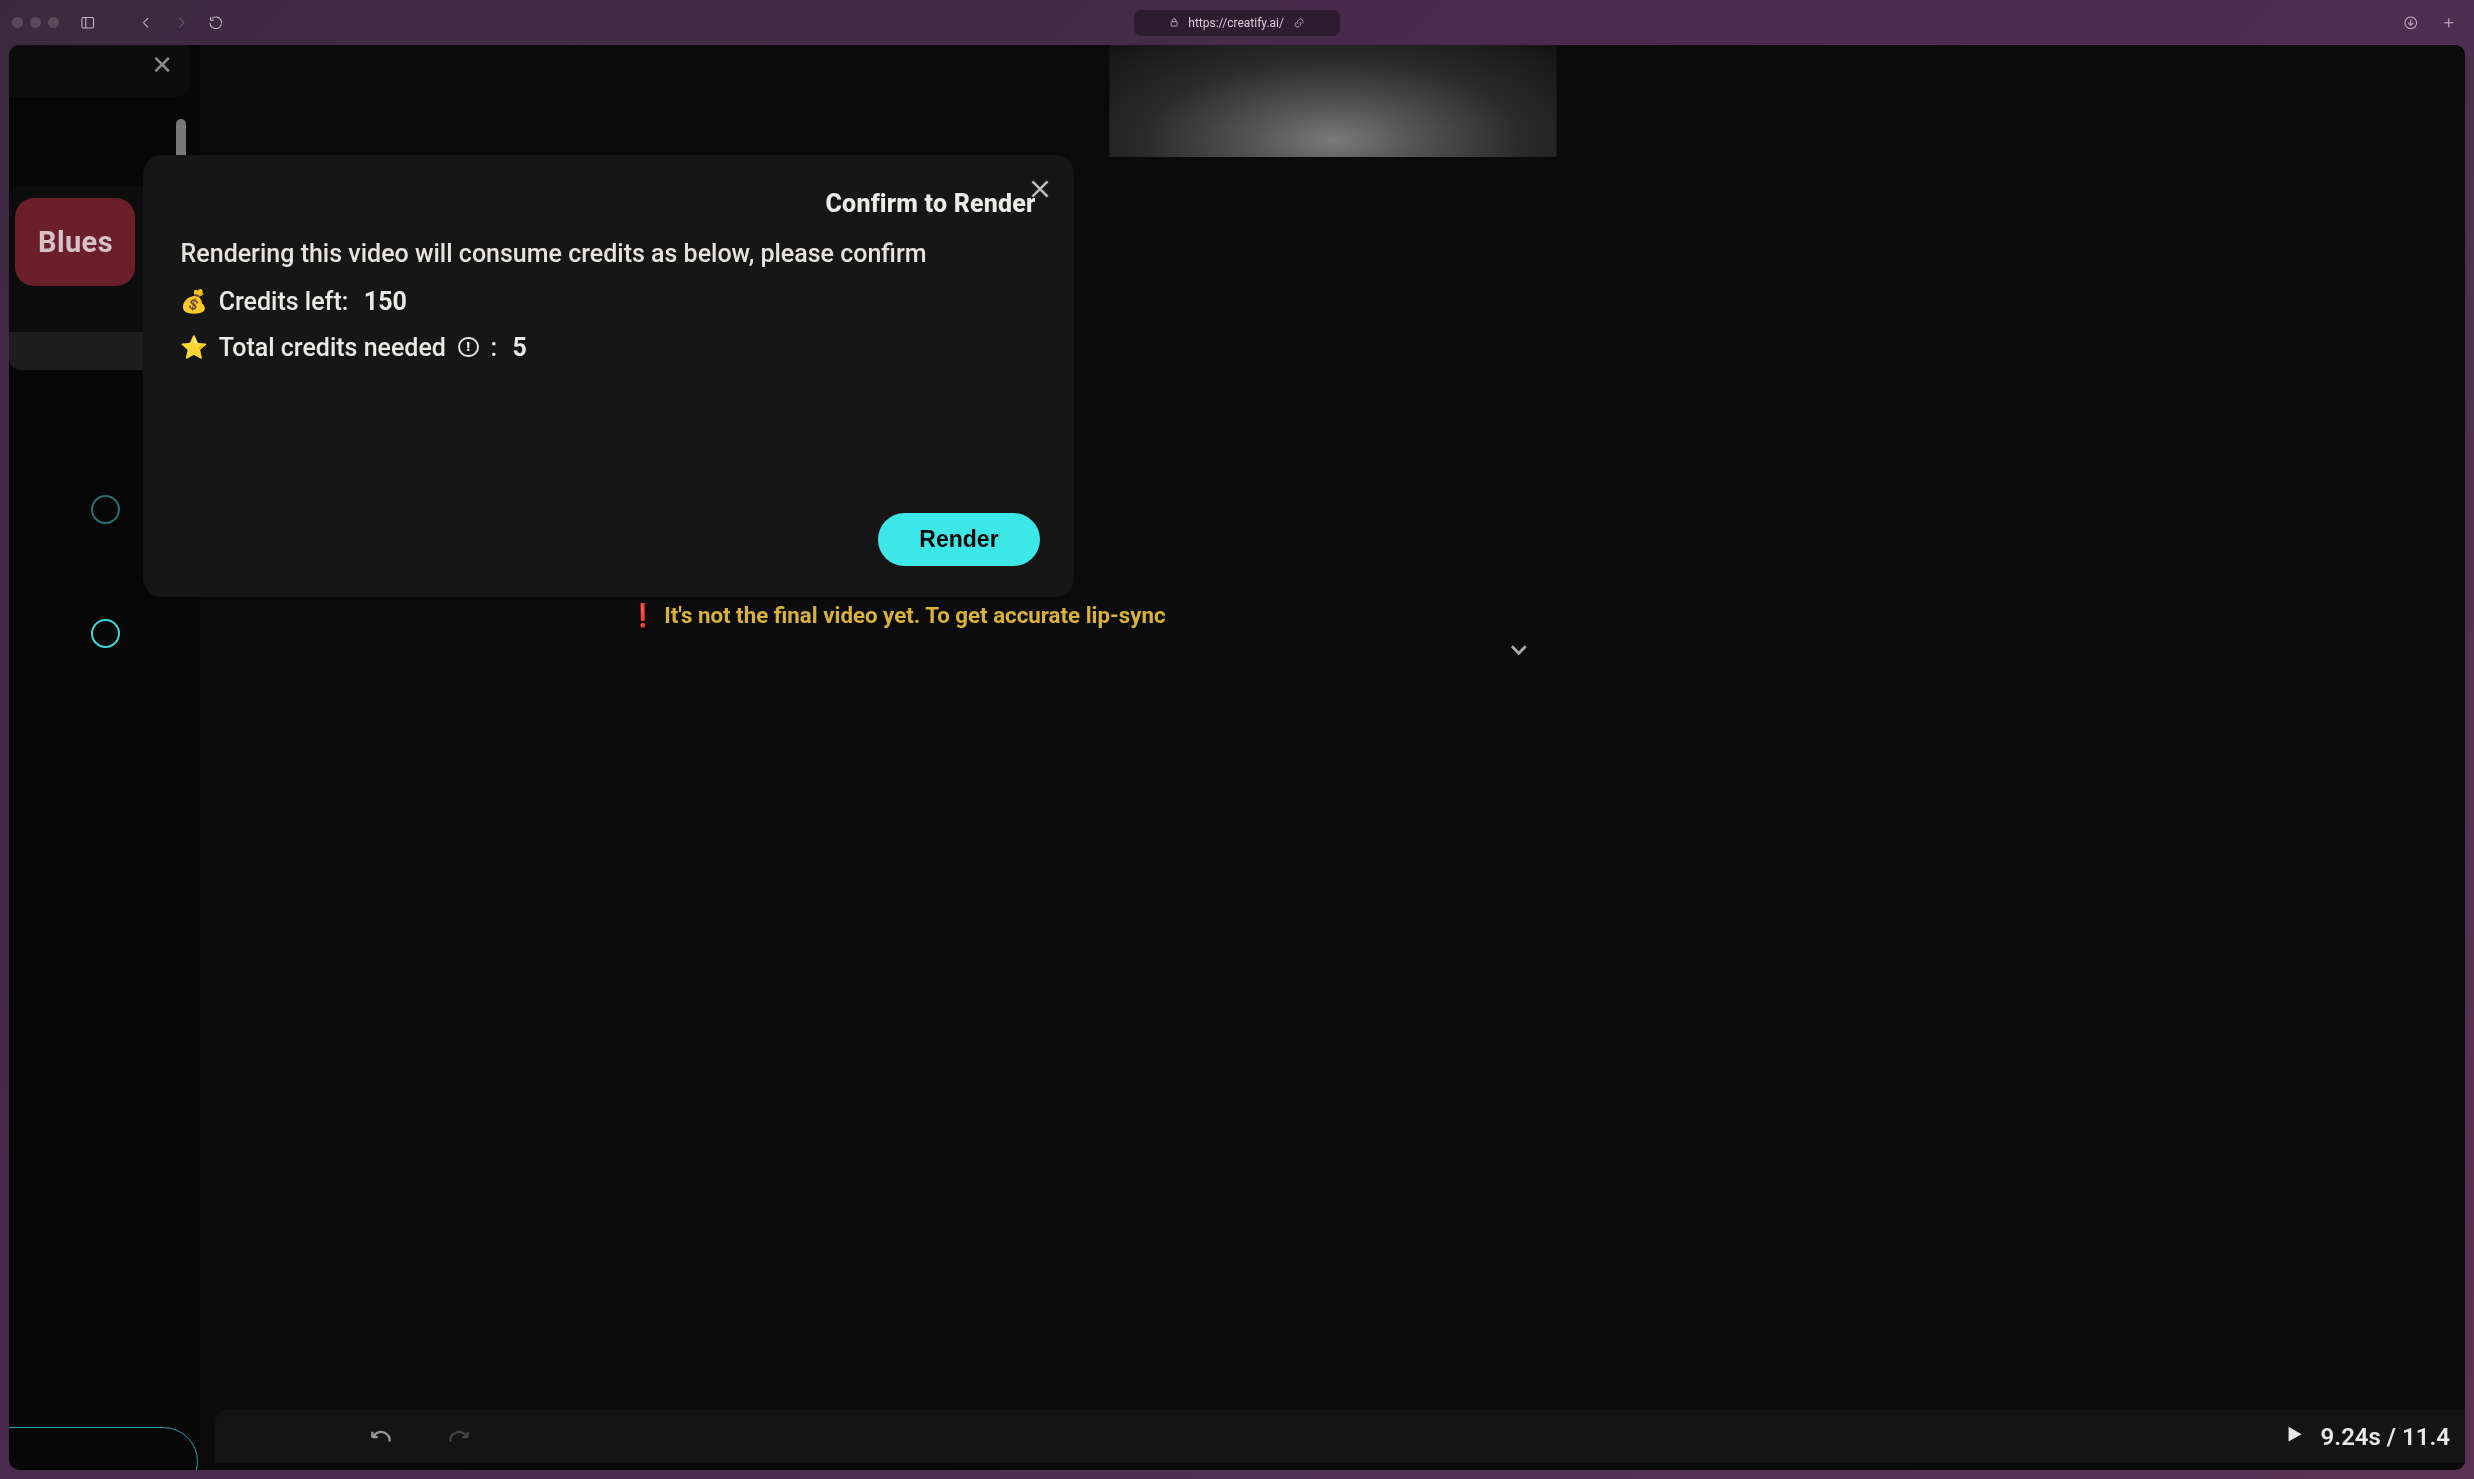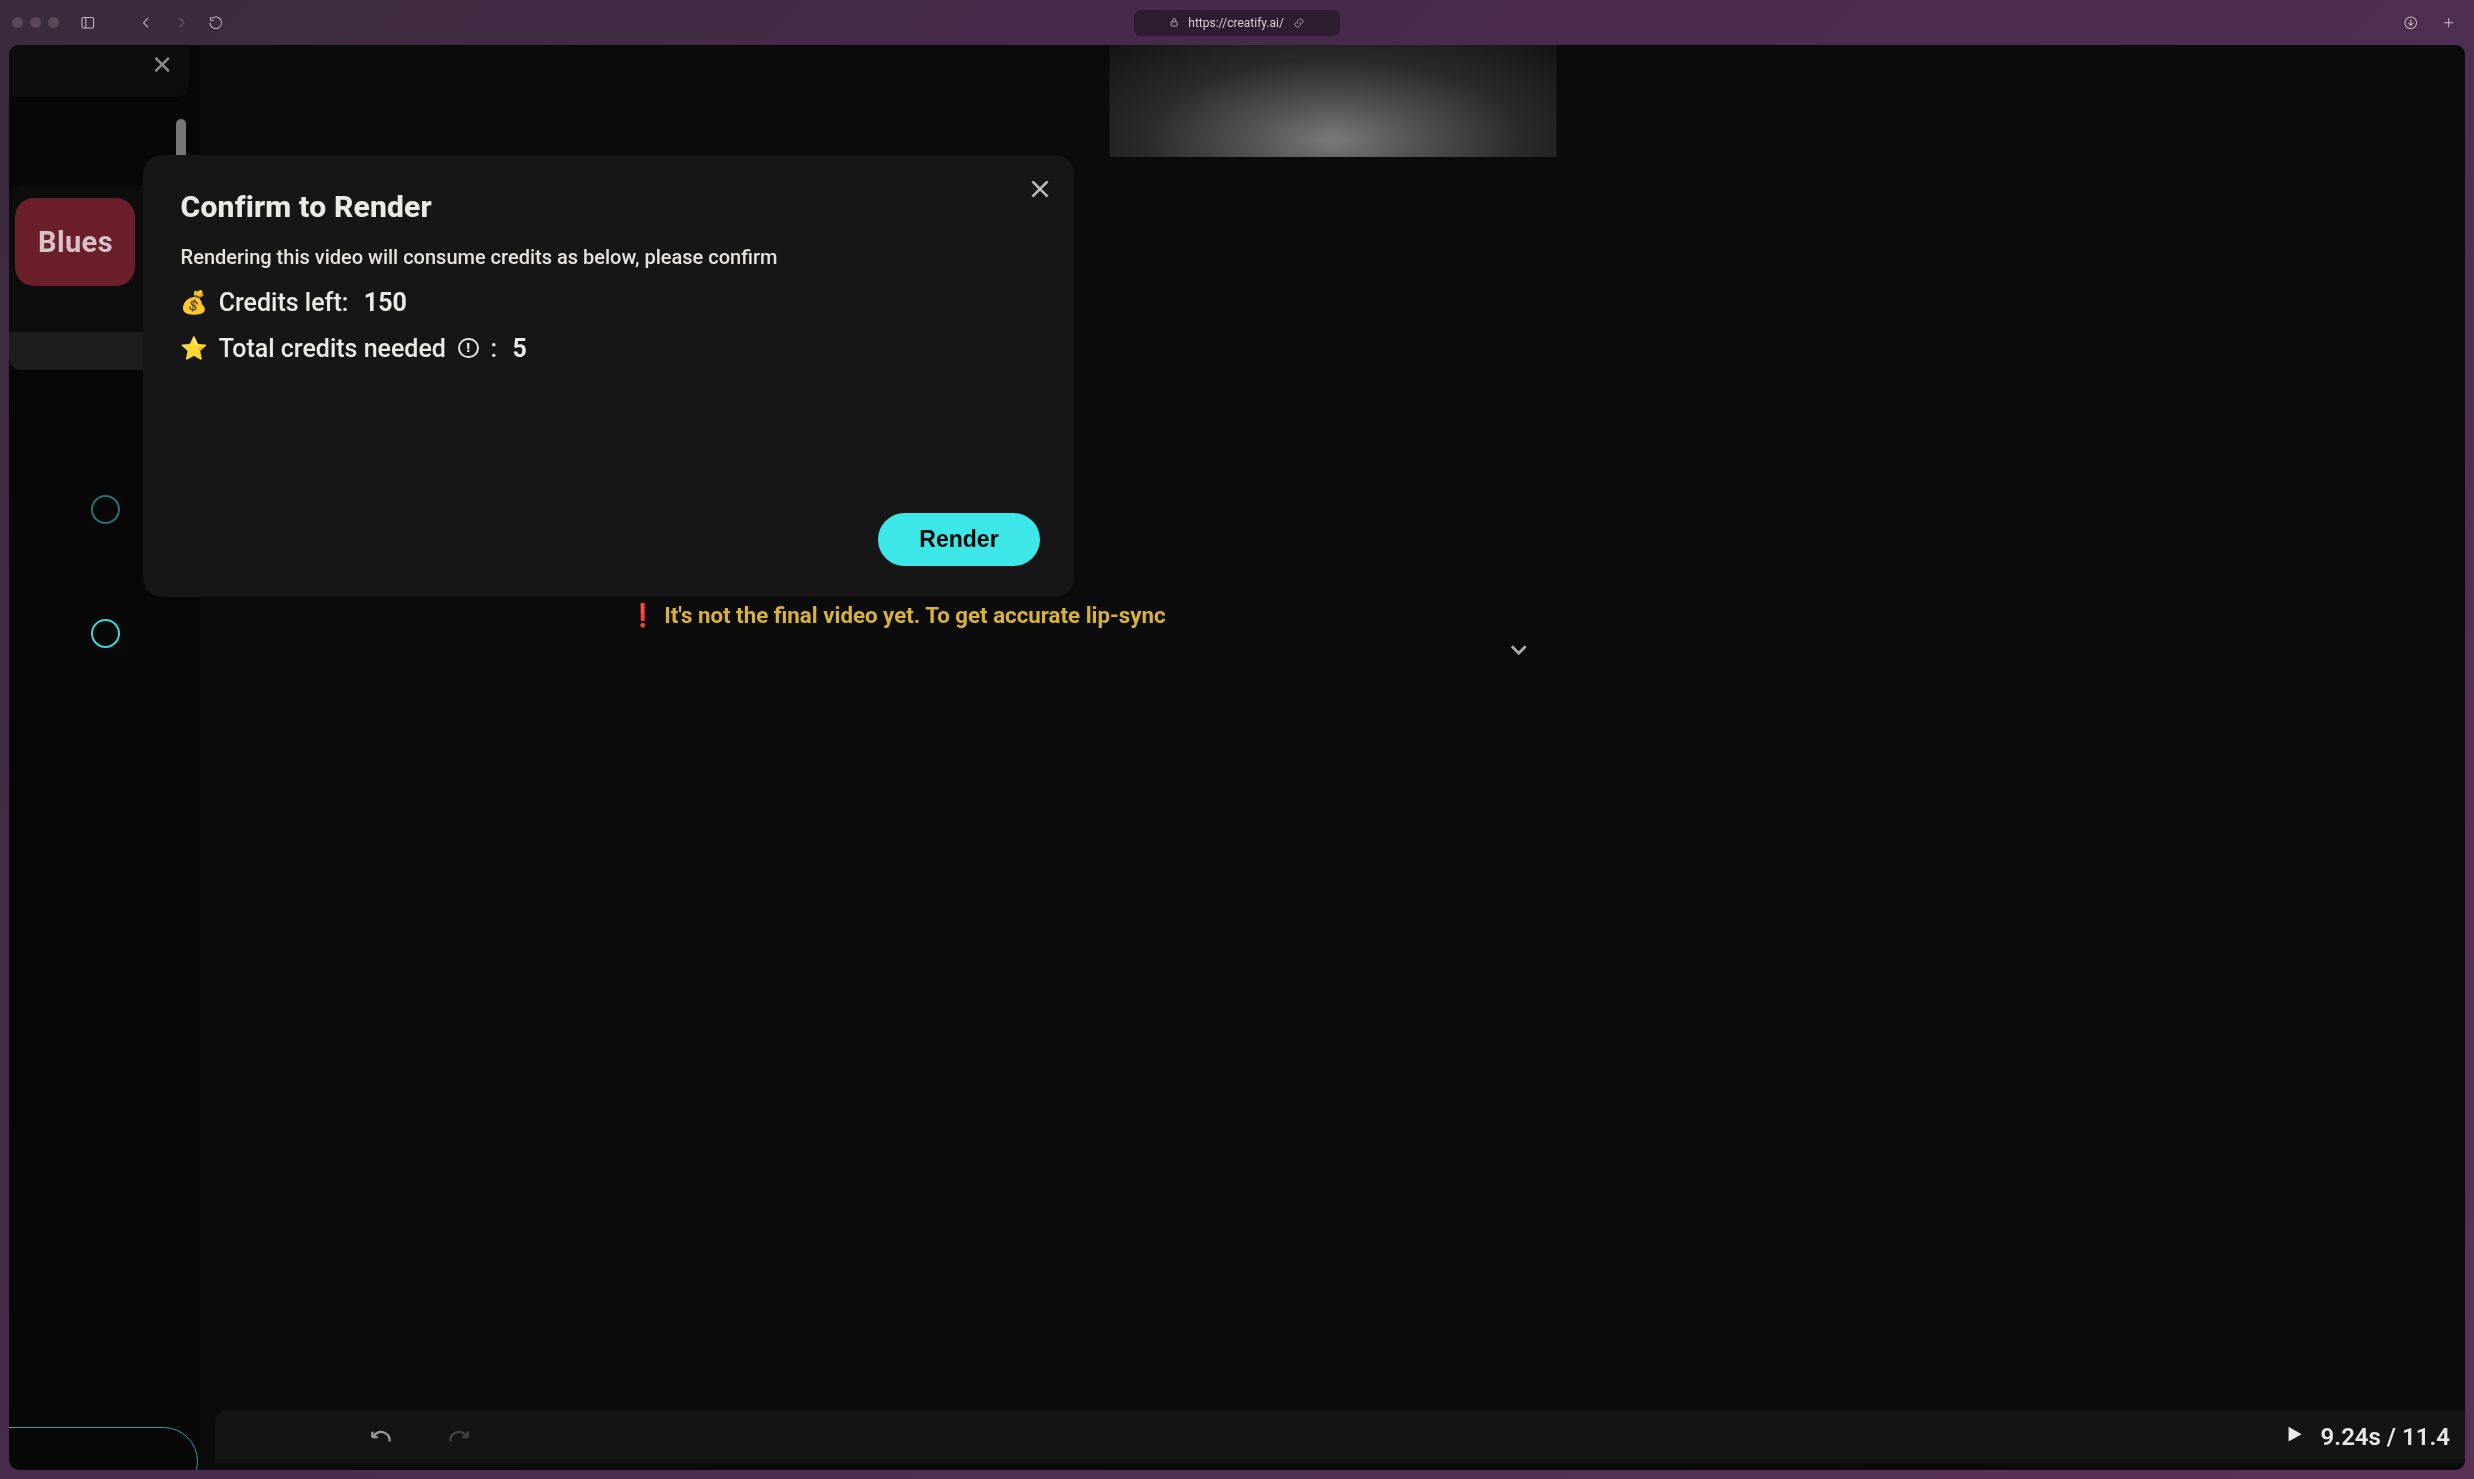--- a/index.html
+++ b/index.html
@@ -137,22 +137,22 @@
   .modal {
     position: absolute; left: 134px; top: 110px;
     width: 931px; height: 442px;
     background: #161616; border-radius: 19px;
     color: #eceae7; padding: 34px 38px;
   }
   .modal .close {
     position: absolute; right: 20.6px; top: 20.6px; cursor: pointer;
   }
   .modal .close svg { width: 26px; height: 26px; stroke: #bdbdbd; stroke-width: 2.4; fill: none; }
-  .modal h1 { font-size: 30px; font-weight: 800; letter-spacing: 0.2px; }
-  .modal p.desc { font-size: 20px; font-weight: 500; margin: 20.6px 0 19px; color: #e6e3df; }
+  .modal h1 { font-size: 25px; font-weight: 800; letter-spacing: 0.2px; text-align: right; }
+  .modal p.desc { font-size: 25px; font-weight: 500; margin: 20.6px 0 19px; color: #e6e3df; }
   .stat-row { display: flex; align-items: center; gap: 10.3px; font-size: 25px; margin: 17px 0; }
   .stat-row .emoji { font-size: 22.3px; }
   .stat-row .label { font-weight: 500; }
   .stat-row .value { font-weight: 700; margin-left: 5.2px; }
   .info-icon {
     display: inline-flex; width: 20.6px; height: 20.6px; border: 2.1px solid #e6e3df; border-radius: 50%;
     align-items: center; justify-content: center; font-size: 13.7px; font-weight: 900; margin: 0 1.7px;
     line-height: 1;
   }
   .render-btn {

